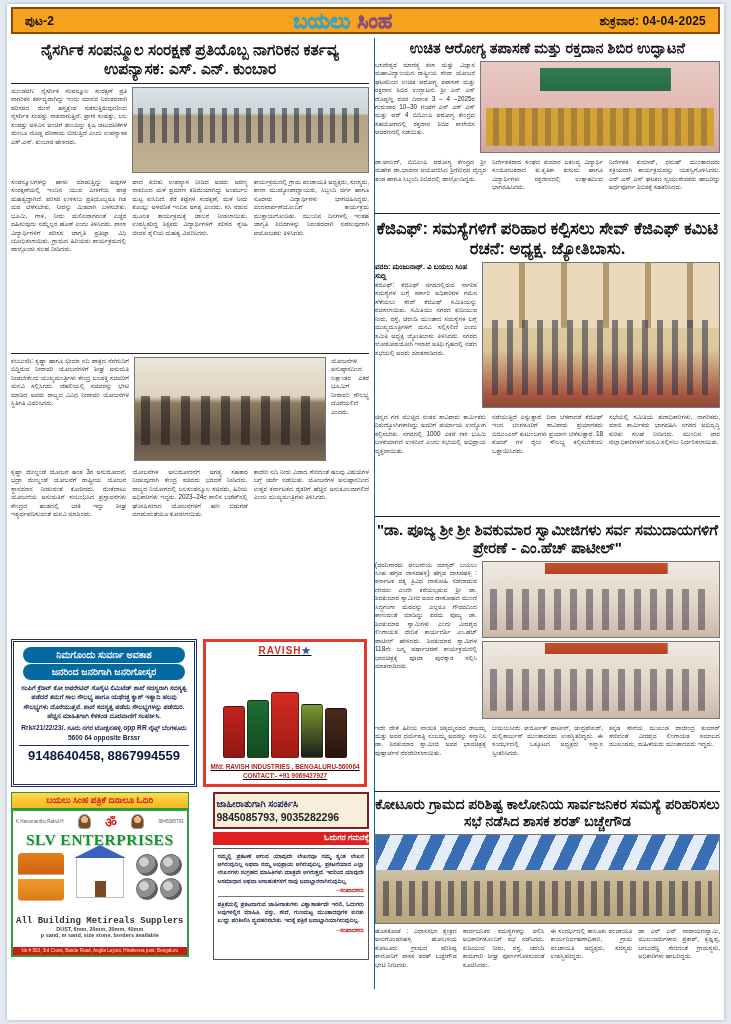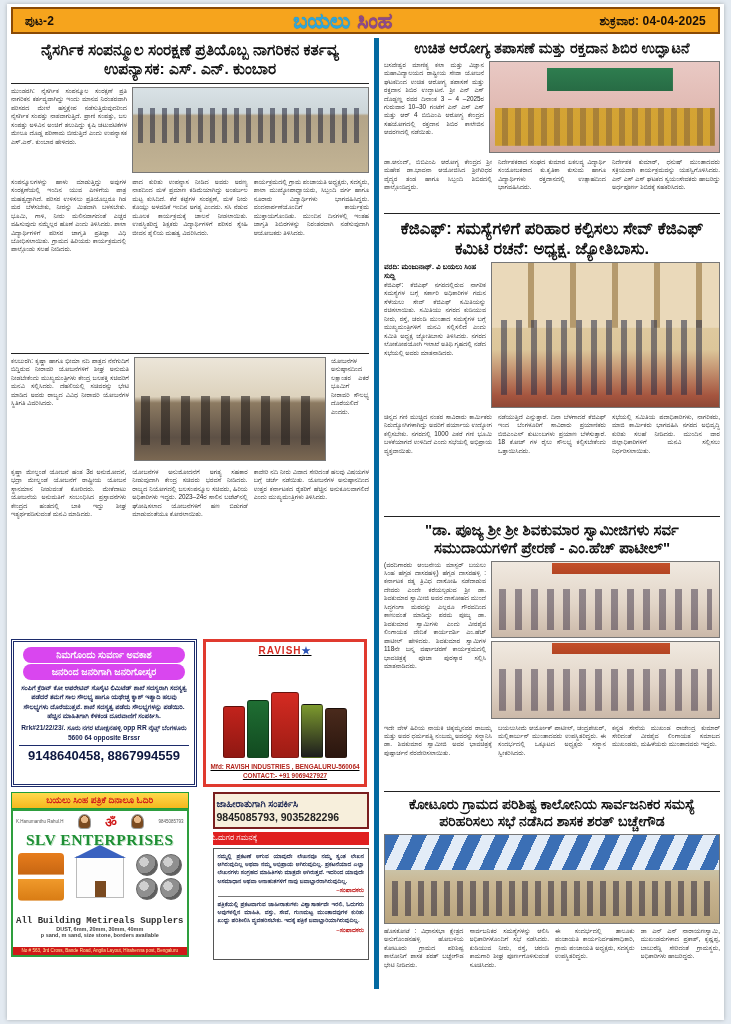--- a/index.html
+++ b/index.html
@@ -26,21 +26,21 @@
     padding: 0 12px;
     margin-bottom: 4px;
   }
   .mast-side { font-weight: bold; font-size: 12px; color: #17100a; letter-spacing: .2px; }
   .mast-title { font-size: 21px; font-weight: bold; line-height: 1; }
   .mast-title .w1 { color: #2ba7df; text-shadow: 0 0 1px #1d7fae; margin-left: 32px; }
   .mast-title .w2 { color: #8d4a8c; margin-left: 7px; text-shadow: 0 0 1px #63305f; }
   
   .cols2 { display: flex; gap: 5px; }
   .lcol { width: 358px; }
-  .rcol { width: 349px; border-left: 5px solid #0369a1; padding-left: 5px; }
+  .rcol { width: 349px; border-left: 1px solid #0369a1; }
   
   .hl { font-weight: bold; text-align: center; color: #111; line-height: 1.22; overflow: hidden; }
   .hl-a { font-size: 15.5px; padding: 3px 2px 4px; border-bottom: 1.5px solid #222; }
   .hl-b { font-size: 19px; padding: 5px 2px 4px; }
   .hl-c { font-size: 14.5px; padding: 2px 0 3px; }
   .hl-d { font-size: 16.5px; padding: 4px 0 4px; border-top: 1.5px solid #222; }
   .hl-e { font-size: 15px; padding: 4px 0 3px; border-top: 1.5px solid #222; }
   .hl-f { font-size: 14px; padding: 4px 0 4px; border-top: 1.5px solid #222; }
   
   .row { display: flex; gap: 5px; overflow: hidden; }
@@ -92,21 +92,21 @@
       repeating-linear-gradient(115deg, #3b6fb5 0 13px, #e3ecf7 13px 25px),
       repeating-linear-gradient(90deg, rgba(45,40,60,.55) 0 6px, rgba(0,0,0,0) 6px 13px),
       linear-gradient(180deg,#cfe0d8 0%,#c9b793 55%,#b9a47e 100%);
     background-size: 100% 40%, 96% 40%, 100% 100%;
     background-position: 0 0, 50% 88%, 0 0;
   }
   .sep { border-top: 1.5px solid #222; margin: 3px 0; }
   
   .adsrow { display: flex; gap: 6px; margin-top: 5px; }
   .ad1 { width: 186px; height: 148px; border: 3px double #1c2b6b; padding: 4px 5px; text-align: center; overflow: hidden; }
-  .ad1 .pill { background: #d946ef; color: #fff; font-weight: bold; font-size: 9.5px; border-radius: 8px; padding: 2px 4px; margin: 1px 4px; }
+  .ad1 .pill { background: #0369a1; color: #fff; font-weight: bold; font-size: 9.5px; border-radius: 8px; padding: 2px 4px; margin: 1px 4px; }
   .ad1 .small { font-size: 6.6px; color: #15204e; font-weight: bold; line-height: 1.45; margin-top: 3px; text-align: center; }
   .ad1 .phones { font-size: 13px; font-weight: bold; color: #0d1740; border-top: 1.5px solid #1c2b6b; margin-top: 3px; padding-top: 2px; }
   .ad2 { width: 164px; height: 148px; border: 3px solid #e03a2f; padding: 3px 4px; text-align: center; overflow: hidden; display: flex; flex-direction: column; text-decoration: underline; }
   .ad2 .logo { font-size: 10px; font-weight: bold; color: #d42b22; letter-spacing: 1px; }
   .ad2 .logo .star { color: #2a52b5; }
   .packs { flex: 1; display: flex; align-items: flex-end; justify-content: center; gap: 2px; padding: 4px 0 5px; }
   .pack { width: 22px; border-radius: 3px 3px 2px 2px; border: 1px solid rgba(0,0,0,.35); }
   .ad2 .mfd { font-size: 6.4px; font-weight: bold; color: #b3241c; line-height: 1.4; }
   
   .botrow { display: flex; gap: 24px; margin-top: 5px; }
@@ -126,21 +126,21 @@
   .house:after { content: ""; position: absolute; bottom: 0; left: 18px; width: 11px; height: 16px; background: #7a4a20; }
   .aggs { display: grid; grid-template-columns: 22px 22px; gap: 2px; }
   .agg { width: 22px; height: 22px; border-radius: 50%; background: radial-gradient(circle at 35% 35%, #cfcfcf 0 25%, #8f8f8f 26% 60%, #5f5f5f 61% 100%); border: 1px solid #666; }
   .slv .line1 { font-size: 9px; font-weight: bold; color: #333; margin-top: 13px; font-family: Liberation Mono, monospace; }
   .slv .line2 { font-size: 5.5px; color: #444; font-weight: bold; }
   .slv .addr { position: absolute; left: 0; right: 0; bottom: 0; background: #d01818; color: #ffec9e; font-size: 4.6px; padding: 1.5px 2px; }
   .midads { width: 164px; height: 168px; display: flex; flex-direction: column; gap: 3px; overflow: hidden; }
   .contact-ad { border: 2px solid #7a1f1f; background: #f7efdc; text-align: left; padding: 4px 2px; }
   .contact-ad .l1 { color: #15204e; font-weight: bold; font-size: 9.5px; }
   .contact-ad .l2 { color: #222; font-weight: bold; font-size: 10.5px; margin-top: 1px; }
-  .readers-strip { background: #e02020; color: #fff; font-weight: normal; font-size: 8px; text-align: left; padding: 1.5px 0; }
+  .readers-strip { background: #e02020; color: #fff; font-weight: bold; font-size: 8px; text-align: right; padding: 1.5px 0; }
   .notice { border: 1.5px solid #555; padding: 3px 4px; flex: 1; overflow: hidden; }
   .notice p { font-size: 5.9px; line-height: 1.4; color: #1c2547; font-weight: bold; text-align: justify; }
   .notice .sig { text-align: right; color: #c01818; font-size: 6.2px; font-weight: bold; margin: 1px 0 2px; }
   .notice .div { border-top: 1px solid #777; margin: 2px 0 3px; }
 </style>
 </head>
 <body>
 
 <div class="paper">
 

